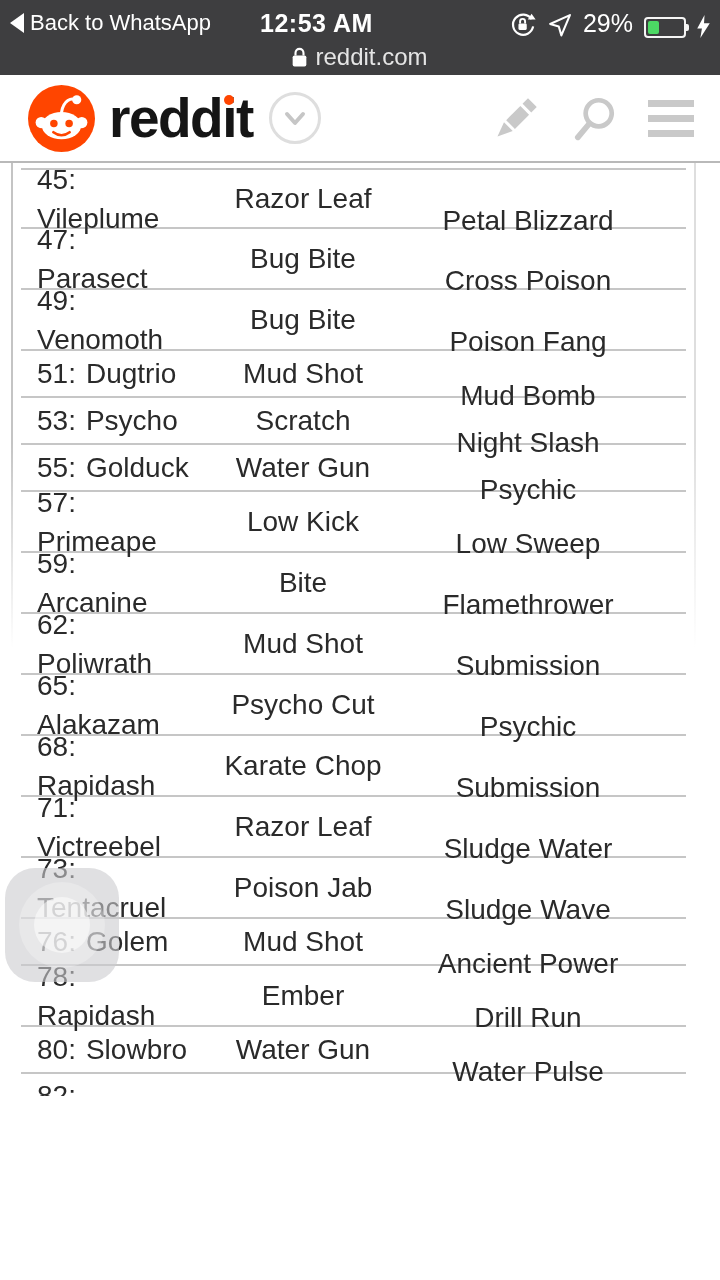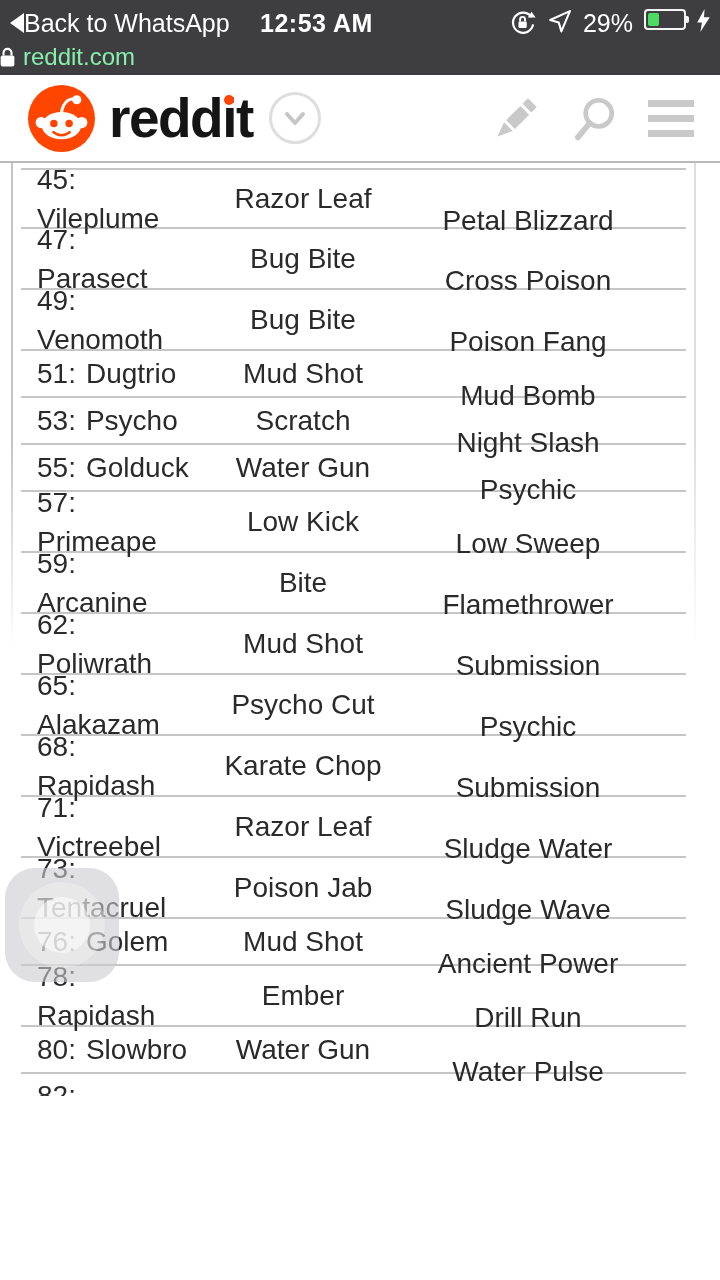--- a/index.html
+++ b/index.html
@@ -3,34 +3,34 @@
 <meta charset="utf-8">
 <style>
   * { margin:0; padding:0; box-sizing:border-box; }
   html,body { width:720px; height:1280px; overflow:hidden; background:#fff;
               font-family:"Liberation Sans", sans-serif; }
   .page { position:relative; width:720px; height:1280px; overflow:hidden; background:#fff; }
 
   
   .statusbar { height:75px; background:#3e3e40; color:#fff; position:relative; z-index:5; }
   .sb-row1 { display:flex; align-items:center; height:40px; padding:6px 10px 0 10px; }
-  .sb-left { display:flex; align-items:center; font-size:25px; color:#fff; min-width:250px; }
+  .sb-left { display:flex; align-items:center; gap:6px; font-size:22px; color:#fff; min-width:250px; }
   .back-tri { width:0; height:0; border-top:10px solid transparent; border-bottom:10px solid transparent;
               border-right:14px solid #fff; display:inline-block; }
   .sb-time { flex:1; font-size:25px; font-weight:bold; letter-spacing:.5px; }
-  .sb-right { display:flex; align-items:flex-start; gap:11px; min-width:250px; justify-content:flex-end; }
+  .sb-right { display:flex; align-items:flex-end; gap:11px; min-width:250px; justify-content:flex-end; }
   .sb-right .pct { font-size:25px; }
   .battery { position:relative; width:42px; height:21px; border:2px solid rgba(255,255,255,.95);
              border-radius:4px; }
   .battery .fill { position:absolute; left:2px; top:2px; bottom:2px; width:30%;
                    border-radius:2px; }
   .battery .nub { position:absolute; right:-5px; top:5px; width:3px; height:7px;
                   background:rgba(255,255,255,.95); border-radius:0 2px 2px 0; }
-  .sb-row2 { display:flex; align-items:center; gap:8px; height:33px;
-             font-size:24px; color:#86efac; }
+  .sb-row2 { display:flex; align-items:center; justify-content:center; gap:8px; height:33px;
+             font-size:24px; color:#e5e5e5; }
 
   
   .app-header { height:88px; background:#fff; display:flex; align-items:center;
                 padding:0 26px 0 28px; border-bottom:2px solid #b9b9b9; position:relative; z-index:4; }
   .logo-group { display:flex; align-items:center; }
   .snoo { width:67px; height:67px; }
   .wordmark { margin-left:14px; font-size:55px; font-weight:bold; letter-spacing:-1.5px; color:#151515;
               display:flex; align-items:center; line-height:1; }
   .word-i { position:relative; }
   .word-i::after { content:""; position:absolute; top:4px; left:50%; transform:translateX(-50%);

